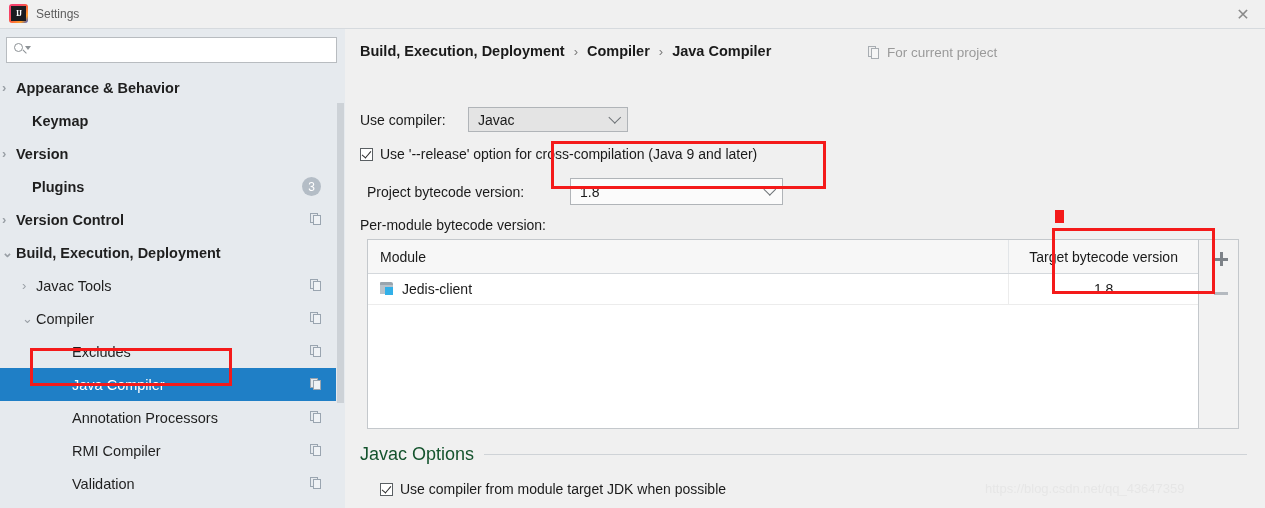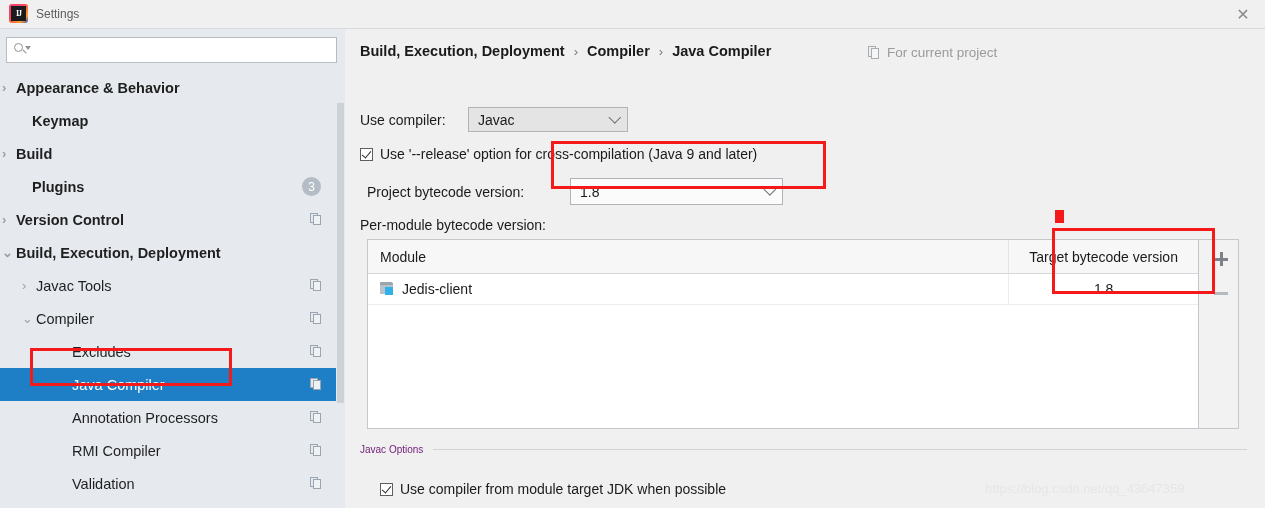--- a/index.html
+++ b/index.html
@@ -328,21 +328,21 @@
   .plus-glyph::before { left: 0; top: 5.5px; width: 14px; height: 3px; }
   .plus-glyph::after { left: 5.5px; top: 0; width: 3px; height: 14px; }
   .minus-glyph { width: 14px; height: 3px; background: #b5bac0; }
 
   
   .group-title-wrap {
     position: absolute; left: 15px; top: 415px;
     width: 895px; display: flex; align-items: center;
   }
   .group-title {
-    font-size: 10px; color: #701a75; white-space: nowrap;
+    font-size: 18px; color: #14532d; white-space: nowrap;
   }
   .group-line {
     flex: 1; height: 1px; background: #cfd3d7; margin-left: 10px; margin-right: 8px;
   }
   .jo-chk1 { left: 35px; top: 452px; }
 
   
   .annot {
     position: absolute;
     border: 3px solid #f41a1a;
@@ -383,21 +383,21 @@
     <div class="tree" id="tree">
         <div class="tree-row bold">
           <span class="arrow" style="left: 2px;">›</span>
           <span class="label" style="margin-left: 16px; text-align: center;">Appearance &amp; Behavior</span>
         </div>
         <div class="tree-row bold">
           <span class="label" style="margin-left: 32px;">Keymap</span>
         </div>
         <div class="tree-row bold">
           <span class="arrow" style="left: 2px;">›</span>
-          <span class="label" style="margin-left: 16px;">Build</span>
+          <span class="label" style="margin-left: 16px;">Version</span>
         </div>
         <div class="tree-row bold">
           <span class="label" style="margin-left: 32px;">Plugins</span>
           <span class="badge">3</span>
         </div>
         <div class="tree-row bold">
           <span class="arrow" style="left: 2px;">›</span>
           <span class="label" style="margin-left: 16px;">Version Control</span>
           <span class="copy-icon">
             <span class="back"></span>

